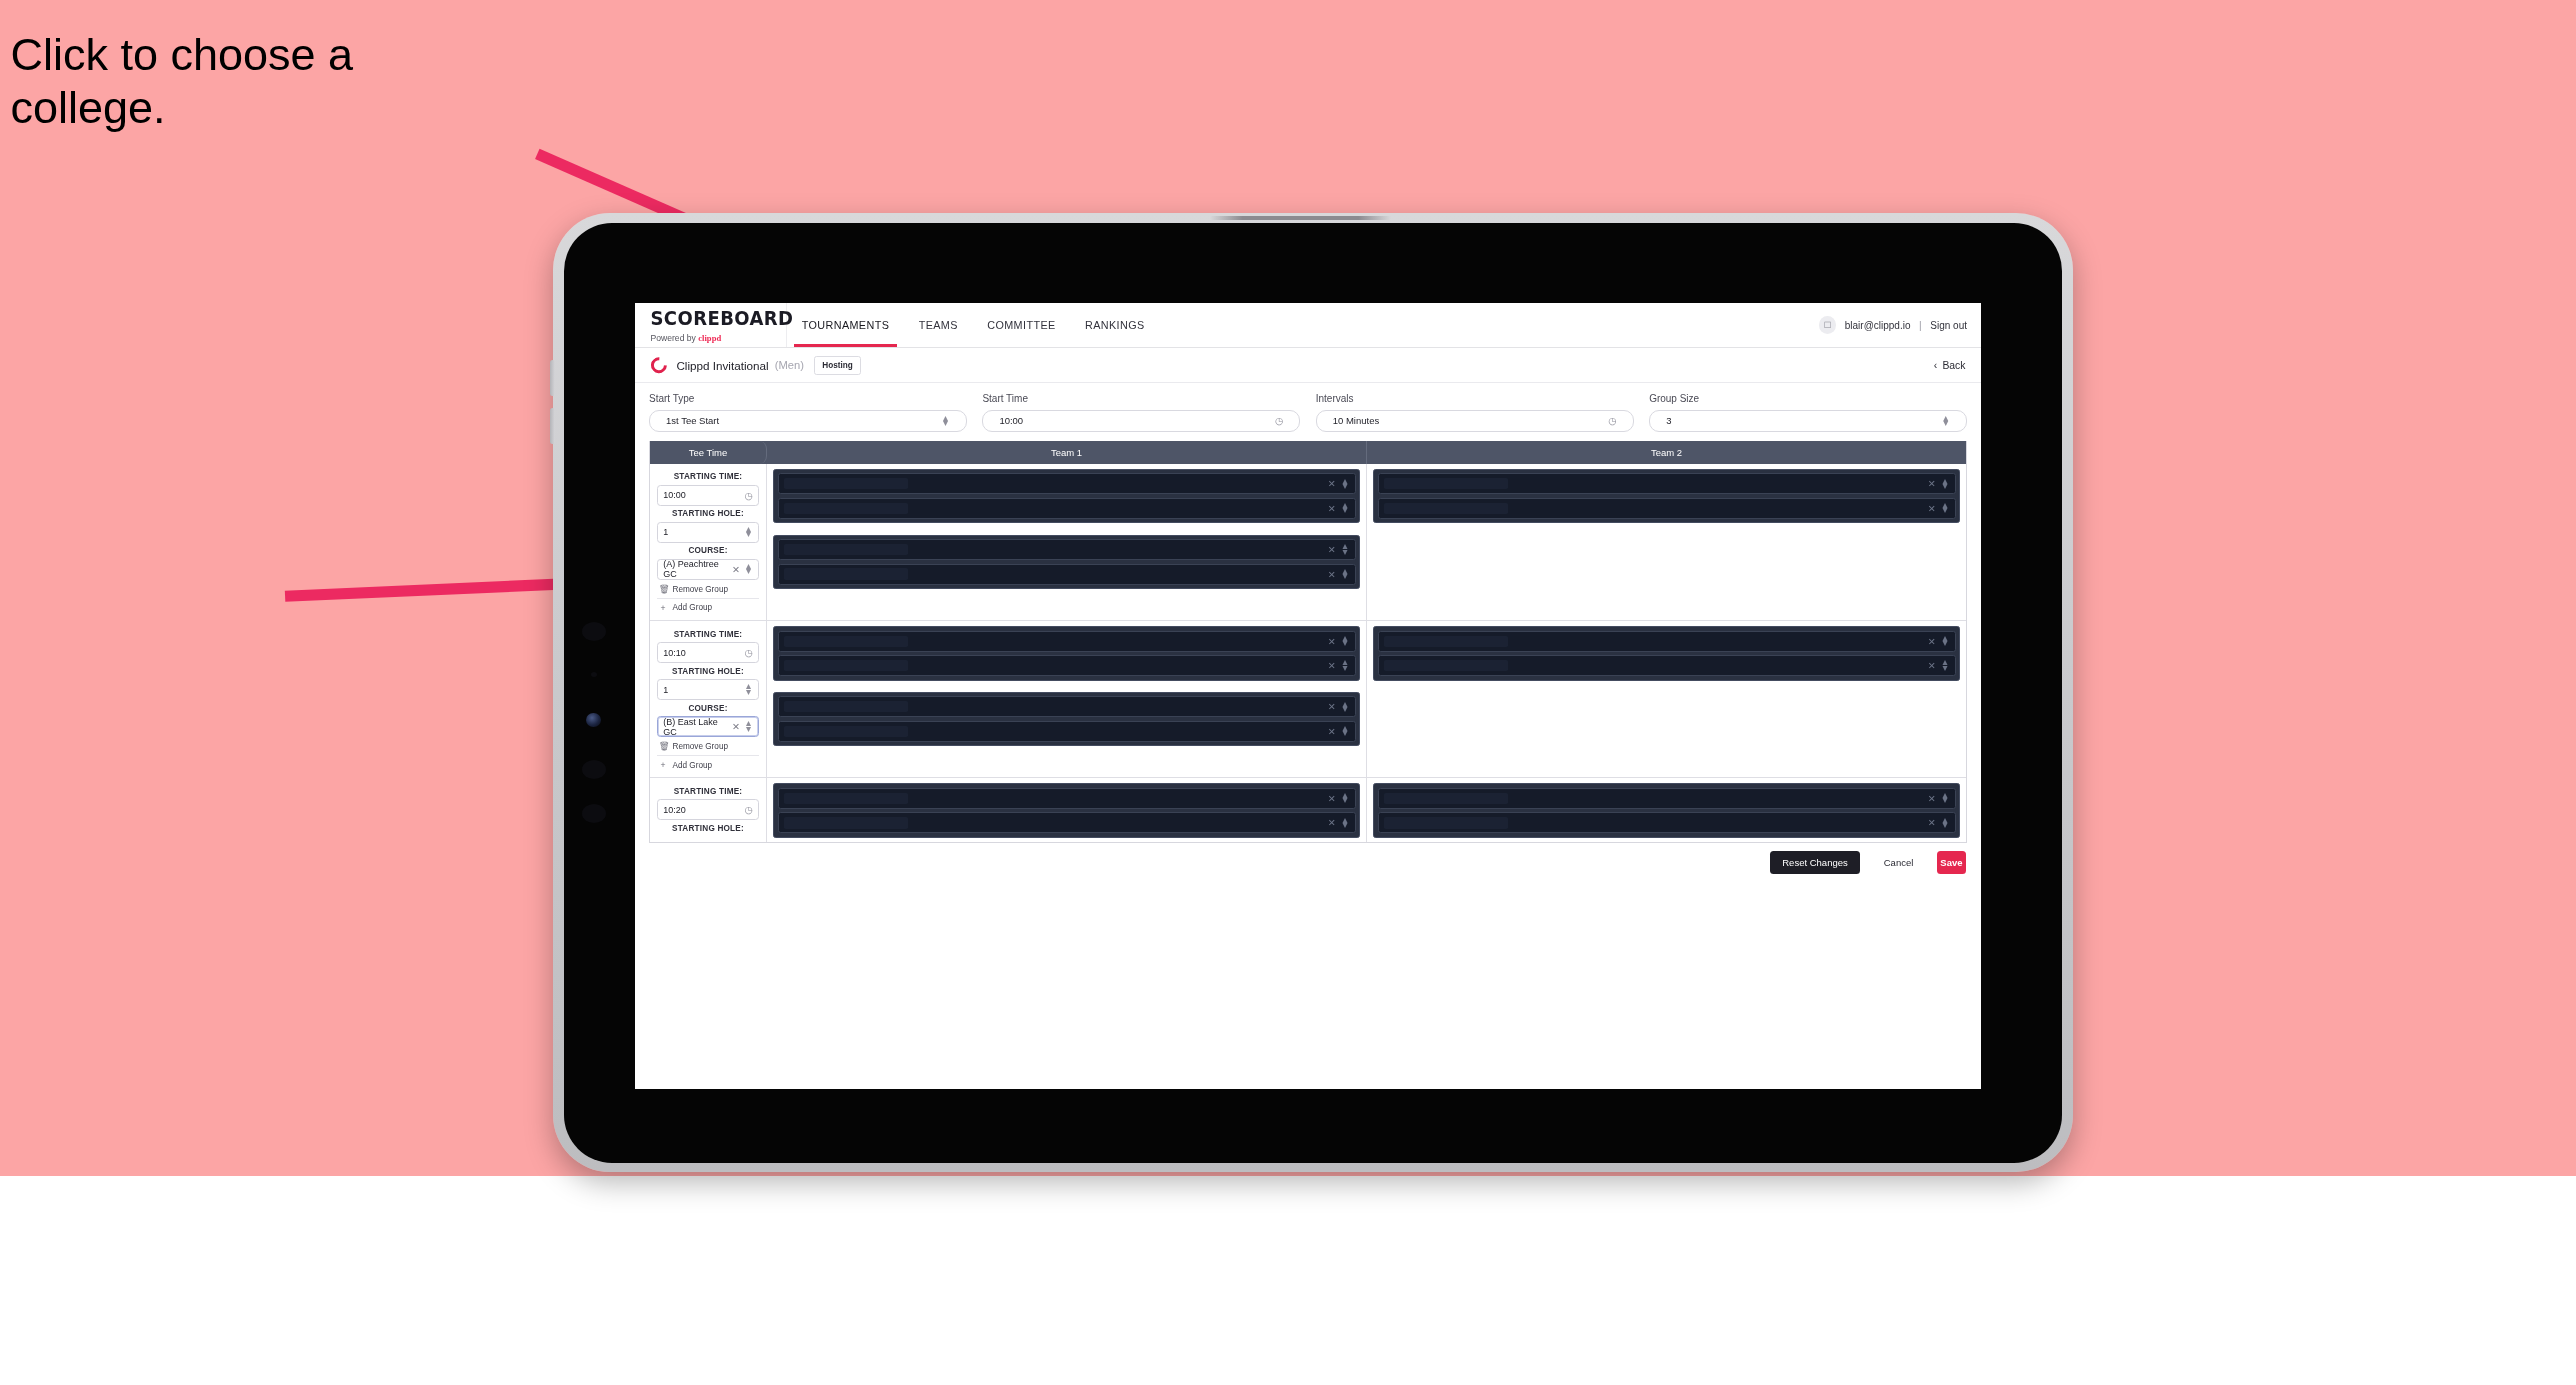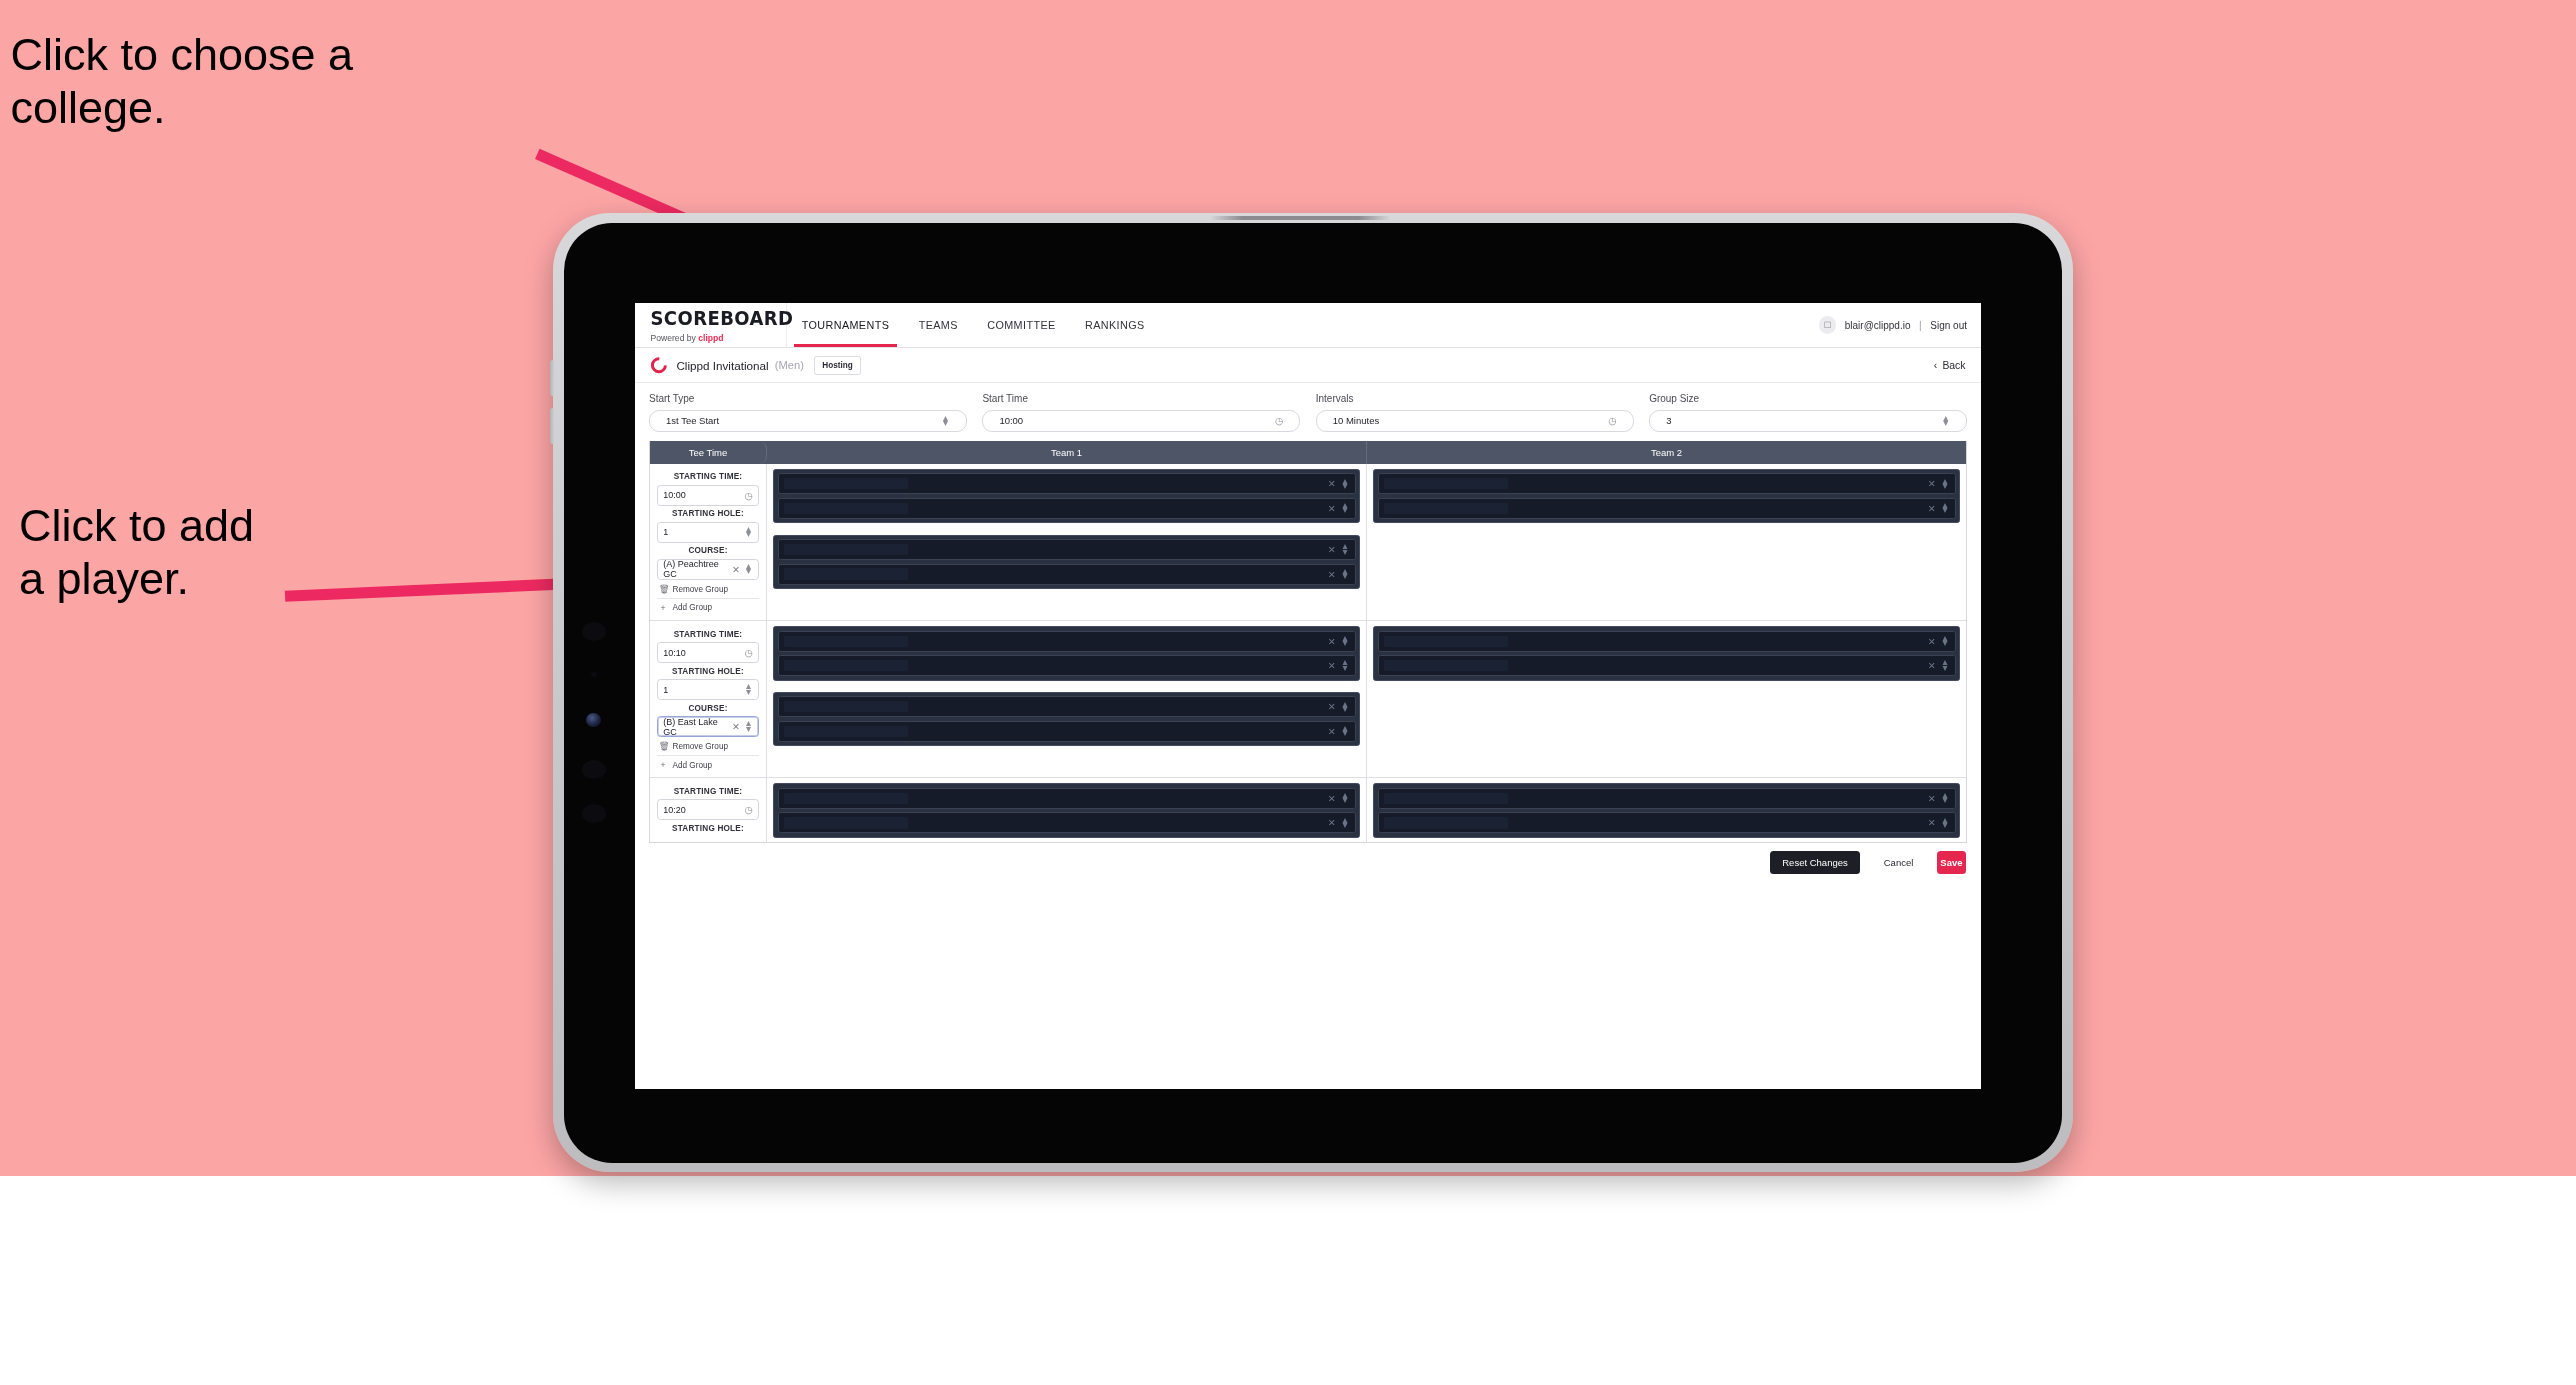--- a/index.html
+++ b/index.html
@@ -67,21 +67,21 @@
   
   #topnav {
     height: 45px; background: #fff; border-bottom: 0.9px solid #e3e3e6;
     display: flex; align-items: stretch; position: relative;
   }
   #brand { width: 152px; display:flex; flex-direction: column; justify-content:center; padding-left: 15.5px;
            border-right: 0.9px solid #ededf0; }
   #brand-word { font-size: 18px; font-weight: 800; letter-spacing: 0.4px; color: #1b1b24;
                 font-family: "DejaVu Sans", sans-serif; transform: scaleY(1.12); transform-origin: left center;}
   #brand-sub { font-size: 8.6px; color: #55555e; margin-top: 4.3px; }
-  #brand-sub b { color: #ef2b56; font-weight: 700; }
+  #brand-sub b { color: #ef2b56; font-weight: 700; font-family: Liberation Serif, serif; }
   .navtab {
     display: flex; align-items: center; padding: 0 14.7px; font-size: 10.8px;
     letter-spacing: 0.4px; color: #32323c; position: relative; cursor: pointer;
   }
   .navtab.active { color: #18181f; }
   .navtab.active::after {
     content: ""; position: absolute; left: 7px; right: 7px; bottom: 0; height: 2.6px; background: #e5274f;
   }
   #nav-right { margin-left: auto; display: flex; align-items: center; padding-right: 14px; gap: 8.6px; }
   #avatar { width: 17.3px; height: 17.3px; border-radius: 50%; background: #ececf0;
@@ -178,22 +178,20 @@
   #btn-cancel { background: transparent; color: #2b2b34; }
   #btn-save { background: #e5274f; color: #fff; font-weight: 600; padding: 6px 3px; }
 </style>
 </head>
 <body>
 
 <div id="stage">
 
   <div class="annot" id="annot-college">Click to choose a
 college.</div>
-  <div class="annot" id="annot-player">Click to add
-a player.</div>
 
   <svg id="arrows" viewBox="0 0 2982 1604">
     <g fill="none" stroke="#ec2a61" stroke-width="13">
       <line x1="622" y1="178" x2="1533" y2="578"></line>
       <line x1="330" y1="690" x2="1470" y2="640"></line>
     </g>
     <polygon points="1560,594 1494,566 1524,612 1503,575" fill="#ec2a61" transform="translate(-10,-12)"></polygon>
     <polygon points="1480,596 1590,596 1590,572 1600,608 1590,644 1590,620 1480,620" fill="#ec2a61" transform="translate(0,-300) rotate(0)"></polygon>
     <polygon points="1472,614 1578,614 1578,590 1600,641 1578,692 1578,668 1472,668" fill="#ec2a61"></polygon>
   </svg>

